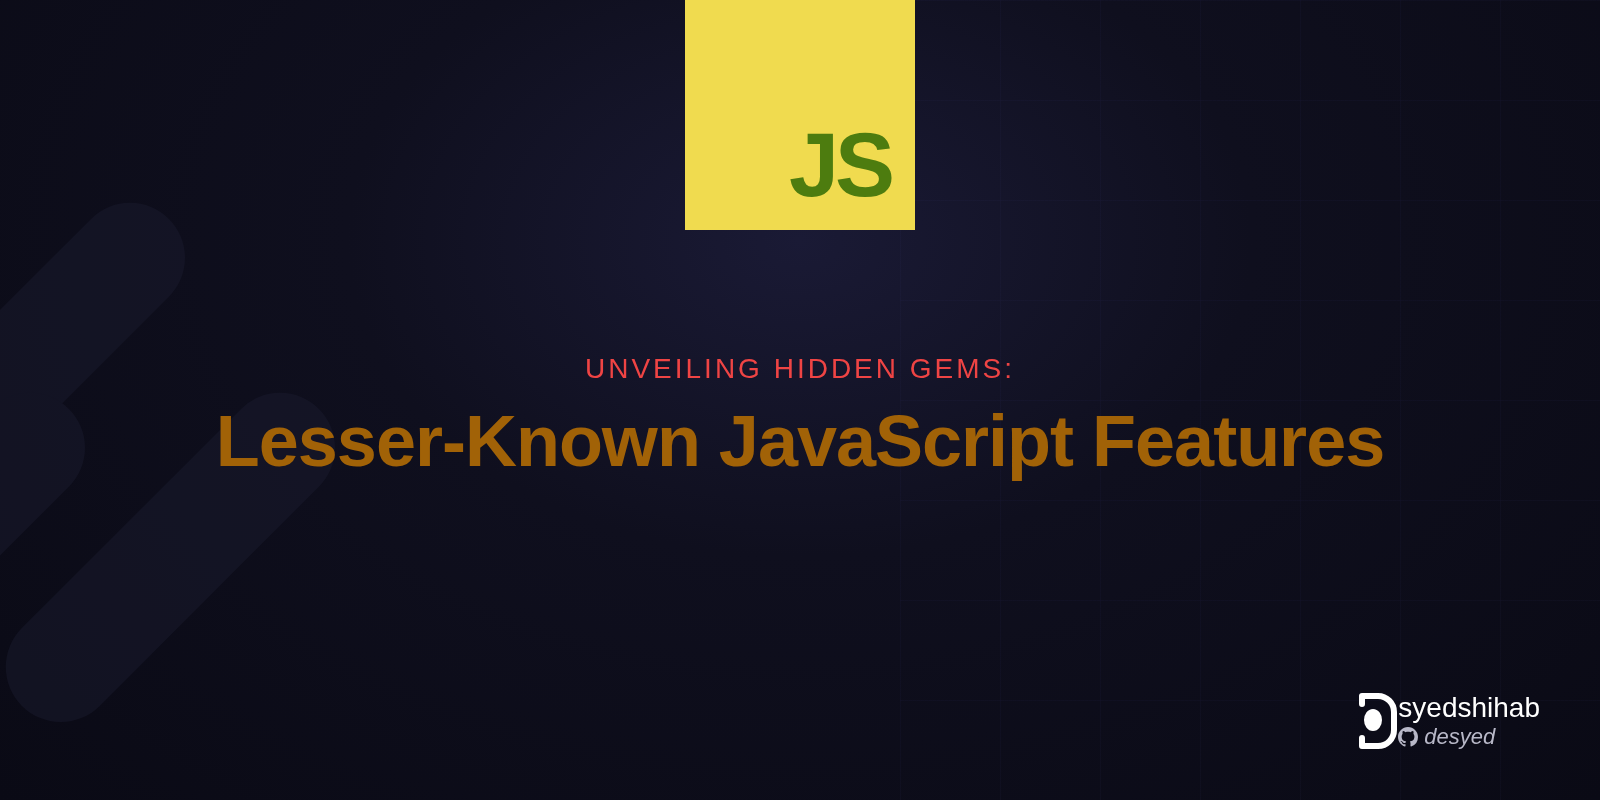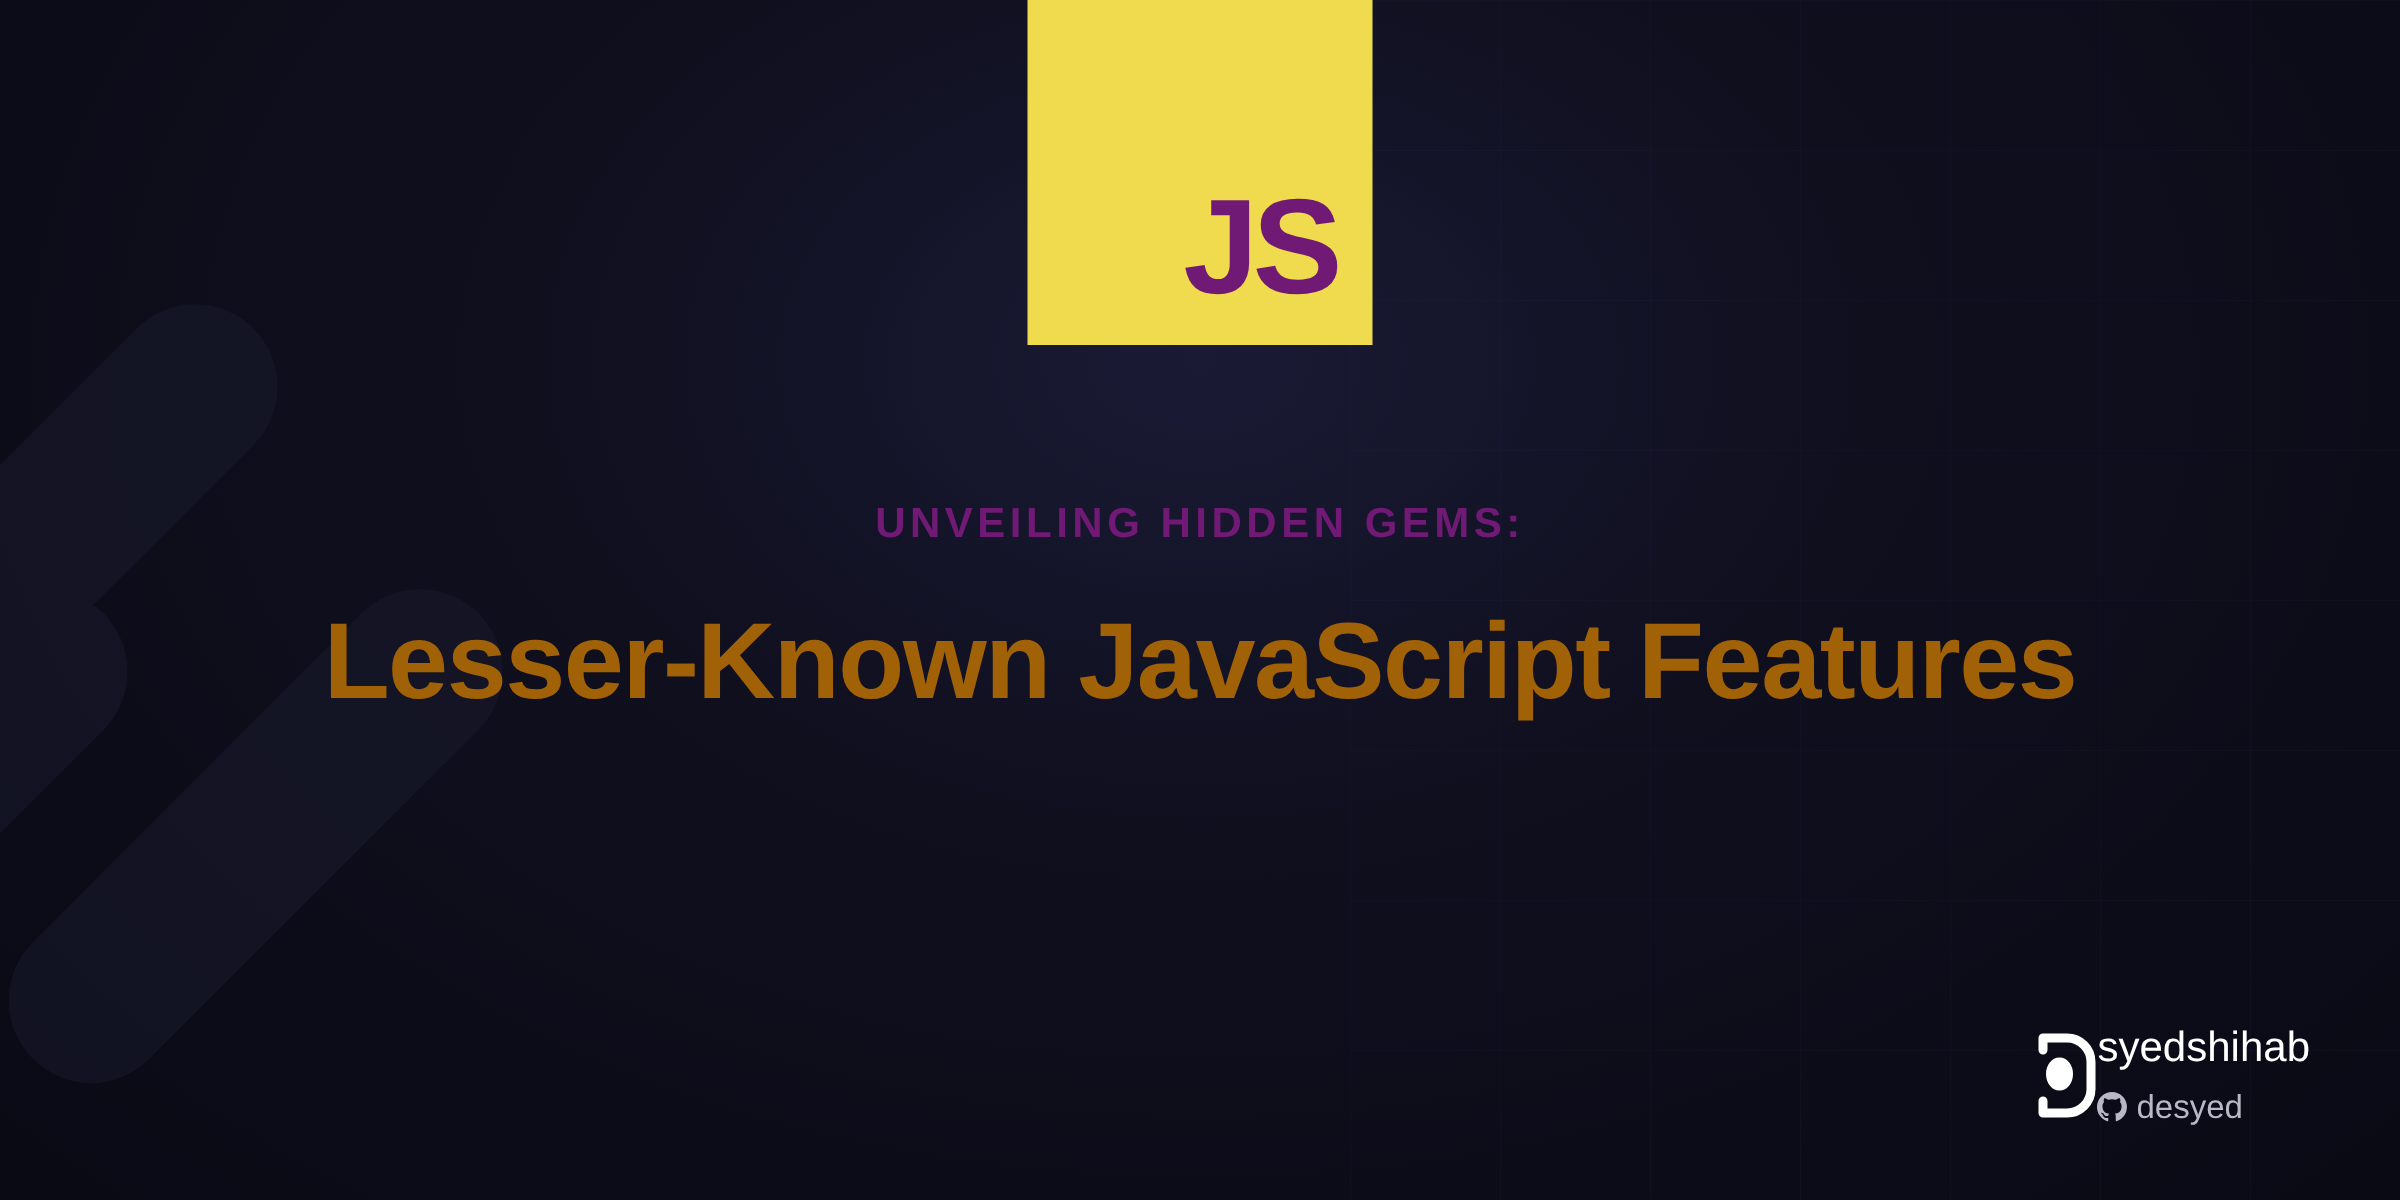--- a/index.html
+++ b/index.html
@@ -57,35 +57,35 @@
       height: 230px;
       background: #F0DB4F;
       display: flex;
       align-items: flex-end;
       justify-content: flex-end;
       padding: 20px 24px;
     }
     .js-text {
       font-size: 90px;
       font-weight: 800;
-      color: #701a75;
+      color: #4d7c0f;
       letter-spacing: -4px;
       line-height: 1;
     }
     
     
     .subtitle {
       position: absolute;
-      top: 333px;
+      top: 353px;
       left: 0;
       width: 100%;
       text-align: center;
-      color: #701a75;
+      color: #ef4444;
       font-size: 28px;
-      font-weight: 700;
+      font-weight: 400;
       letter-spacing: 3px;
     }
     
     
     .title {
       position: absolute;
       top: 400px;
       left: 0;
       width: 100%;
       text-align: center;
@@ -119,21 +119,22 @@
       font-size: 28px;
       font-weight: 300;
     }
     .author-name strong {
       font-weight: 400;
     }
     .author-handle-row {
       display: flex;
       align-items: center;
       gap: 6px;
-      margin-top: 12px;
+      margin-top: 2px;
+      font-style: italic;
     }
     .author-handle {
       color: #b8b8c8;
       font-size: 22px;
       font-weight: 300;
     }
     .author-handle strong{
       font-weight: 500;
     }
     .github-icon {

